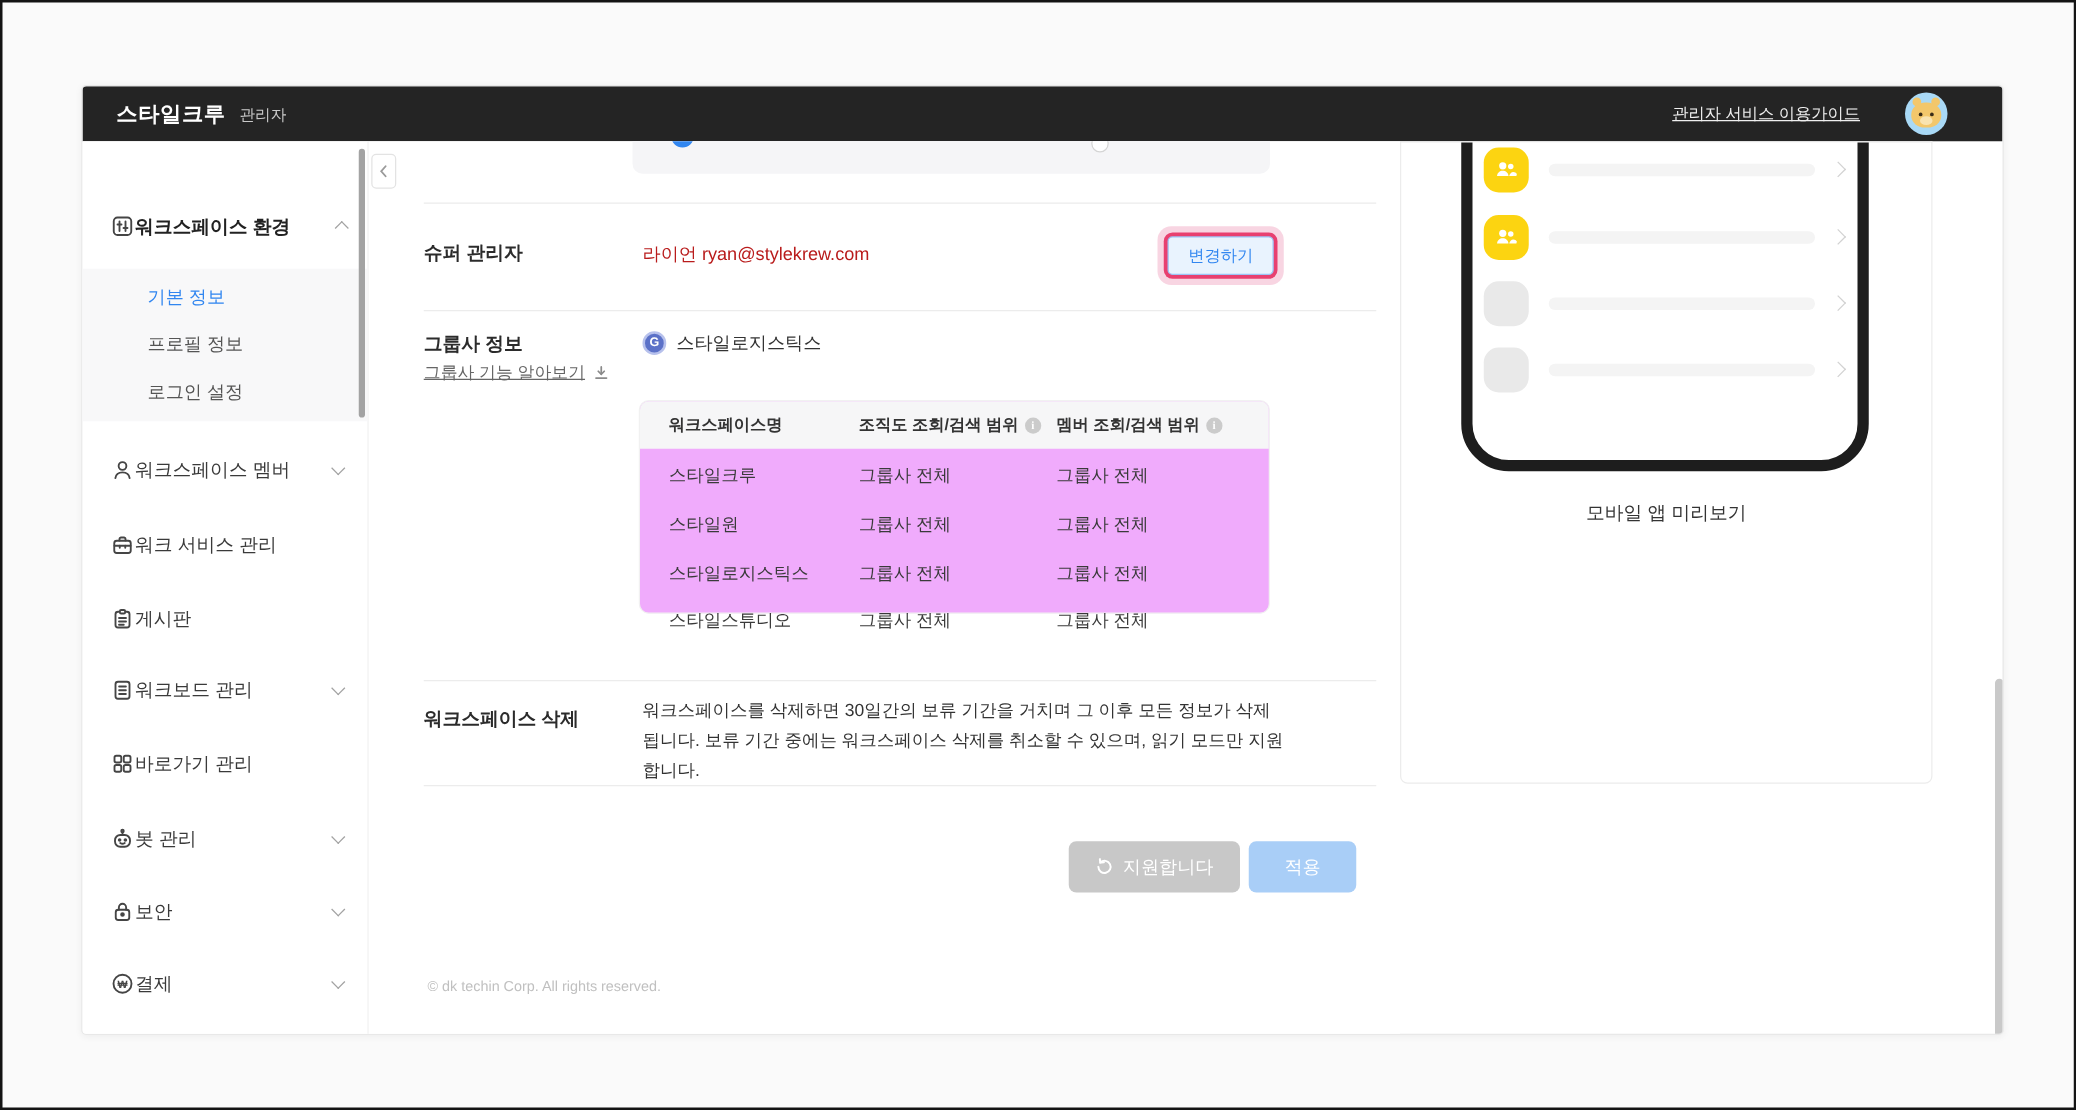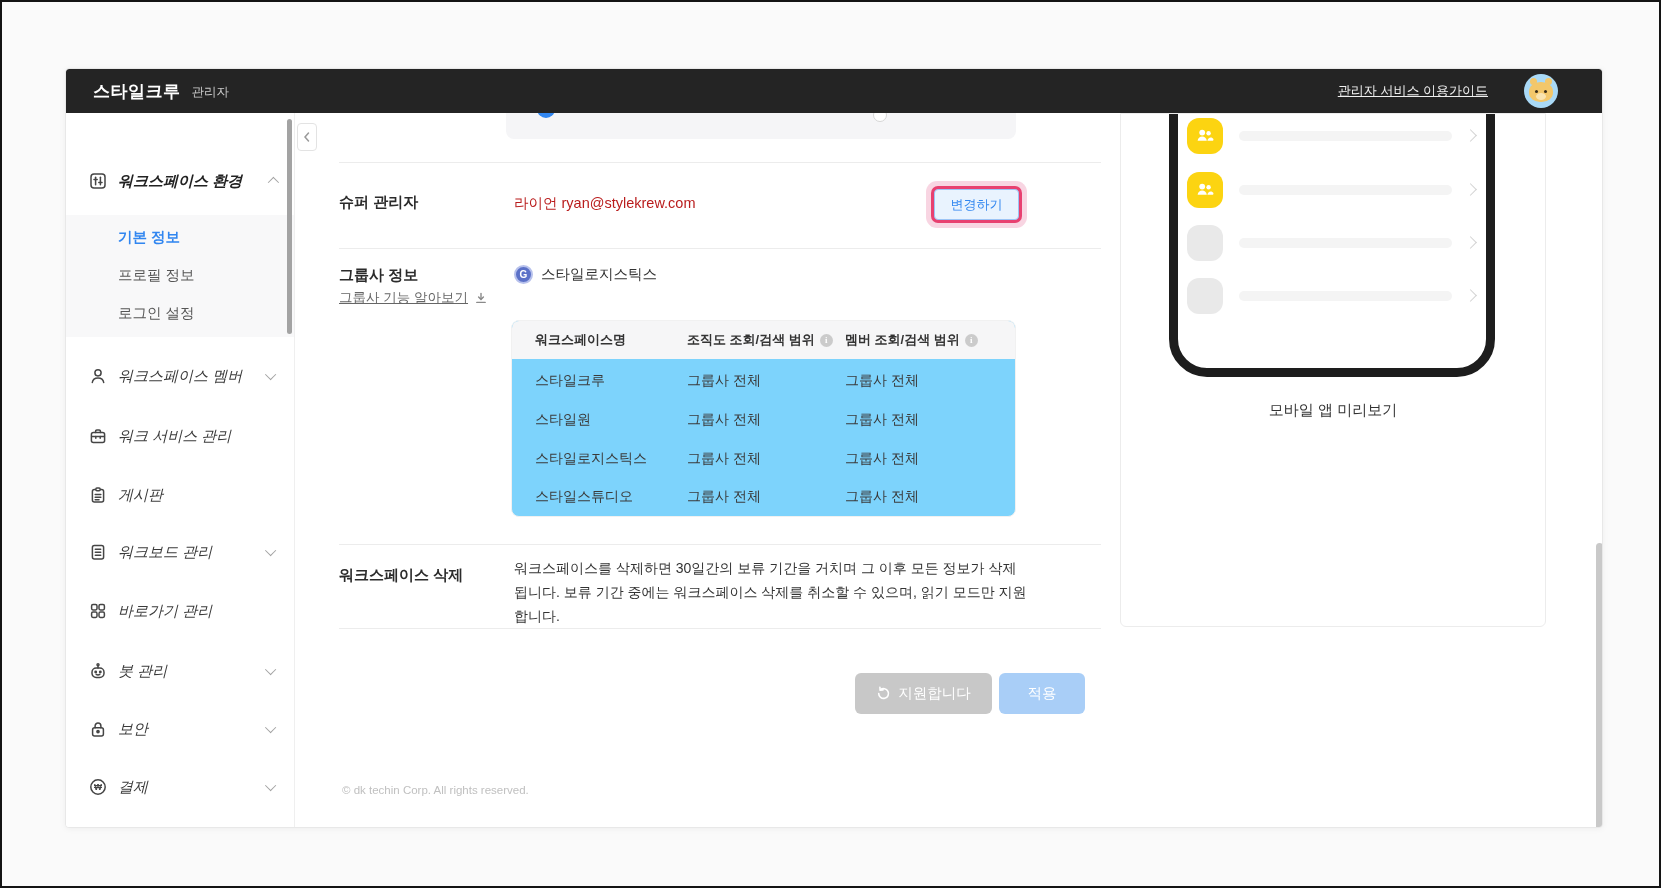--- a/index.html
+++ b/index.html
@@ -23,27 +23,27 @@
   .avatar .eye { position:absolute; width:3px; height:3px; background:#3a2c18; border-radius:50%; top:16px; }
   .avatar .muzzle { position:absolute; left:12px; top:19px; width:10px; height:7px; background:#f9e3b0; border-radius:50%; }
 
   .app-body { position:absolute; left:0; top:44px; width:1538px; height:716px; }
 
   
   .sidebar { position:absolute; left:0; top:0; width:229px; height:716px; background:#fff; border-right:1px solid #efefef; }
   .submenu-bg { position:absolute; left:0; top:102px; width:228px; height:122px; background:#f8f8f9; }
   .nav-item { position:absolute; left:0; width:228px; height:40px; display:flex; align-items:center; padding:0 18px 0 22px; cursor:pointer; }
   .nav-ic { width:20px; height:20px; flex:none; display:flex; align-items:center; justify-content:center; }
-  .nav-label { margin-left:10px; font-size:15px; color:#3a3a3a; font-weight:500; white-space:nowrap;font-style:italic; }
+  .nav-label { font-size:15px; color:#3a3a3a; font-weight:500; white-space:nowrap; }
   .nav-label.bold { font-weight:bold; color:#222; }
   .chev { margin-left:auto; width:8px; height:8px; border-left:1.6px solid #a2a2a2; border-bottom:1.6px solid #a2a2a2; flex:none; }
   .chev.down { transform:rotate(-45deg) translateY(-2px); }
   .chev.up { transform:rotate(135deg) translateY(-2px); }
   .sub-item { position:absolute; left:0; width:228px; height:38px; display:flex; align-items:center; padding-left:52px; font-size:14.5px; color:#555; cursor:pointer; }
-  .sub-item.active { color:#3186f0; font-weight:bold; }
+  .sub-item.active { color:#3186f0; font-weight:normal; }
   .side-scroll { position:absolute; right:2px; top:6px; width:5px; height:215px; background:#a3a3a3; border-radius:3px; cursor:pointer; }
 
   
   .main { position:absolute; left:229px; top:0; width:825px; height:716px; background:#fff; }
   .collapse-btn { position:absolute; left:2px; top:10px; width:20px; height:28px; background:#fff; border:1px solid #e3e3e3;
                   border-radius:4px; color:#9a9a9a; font-size:12px; display:flex; align-items:center; justify-content:center; cursor:pointer; }
   .remnant { position:absolute; left:211px; top:0; width:510px; height:26px; background:#f5f5f7; border-radius:0 0 8px 8px; overflow:hidden; }
   .remnant .radio-on { position:absolute; left:31px; top:-13px; width:18px; height:18px; border-radius:50%; background:#3186f0; }
   .remnant .radio-on::after { content:""; position:absolute; left:5px; top:5px; width:8px; height:8px; border-radius:50%; background:#fff; }
   .remnant .radio-off { position:absolute; left:367px; top:-5px; width:14px; height:14px; border-radius:50%; background:#fff; border:1.5px solid #d5d5d5; }
@@ -52,21 +52,21 @@
   .field-value { position:absolute; left:219px; font-size:14.5px; color:#b91c1c; }
   .change-btn { position:absolute; left:639px; top:76px; width:85px; height:31px; background:#e9f3fe; border:1px solid #9cc4f5;
                 border-radius:4px; color:#3186f0; font-size:13px; cursor:pointer;
                 box-shadow:0 0 0 3px #e84070, 0 0 0 8px rgba(242,178,203,.55); }
   .learn-link { position:absolute; left:44px; top:176px; font-size:13.5px; color:#666; text-decoration:underline; cursor:pointer; display:flex; align-items:center; gap:6px; }
   .gbadge-row { position:absolute; left:219px; top:152px; display:flex; align-items:center; gap:8px; }
   .gbadge { width:19px; height:19px; border-radius:50%; background:#5b71c8; border:2px solid #b7c1ec; color:#fff; font-size:10px; font-weight:bold;
             display:flex; align-items:center; justify-content:center; }
   .gname { font-size:14.5px; color:#333; }
 
-  .gtable { position:absolute; left:216px; top:207px; width:505px; height:197px; background:#7dd3fc; border:1px solid #f1f1f1; border-radius:8px; }
+  .gtable { position:absolute; left:216px; top:207px; width:505px; height:171px; background:#f0abfc; border:1px solid #f1f1f1; border-radius:8px; }
   .gtable-header { position:absolute; left:0; top:0; width:100%; height:38px; background:#f6f6f7; border-radius:7px 7px 0 0; }
   .th { position:absolute; top:0; height:38px; display:flex; align-items:center; gap:5px; font-size:13px; font-weight:bold; color:#333; }
   .info-i { width:13px; height:13px; border-radius:50%; background:#cbcbcb; color:#fff; font-size:9px; font-weight:bold;
             display:flex; align-items:center; justify-content:center; font-family:"Liberation Serif",serif; cursor:pointer; }
   .tr { position:absolute; left:0; width:100%; height:39px; }
   .td { position:absolute; top:0; height:39px; display:flex; align-items:center; font-size:14px; color:#3a3a3a; }
   .col1 { left:23px; } .col2 { left:175px; } .col3 { left:333px; }
 
   .delete-desc { position:absolute; left:219px; top:443px; width:516px; font-size:14px; color:#333; line-height:24px; }
 

